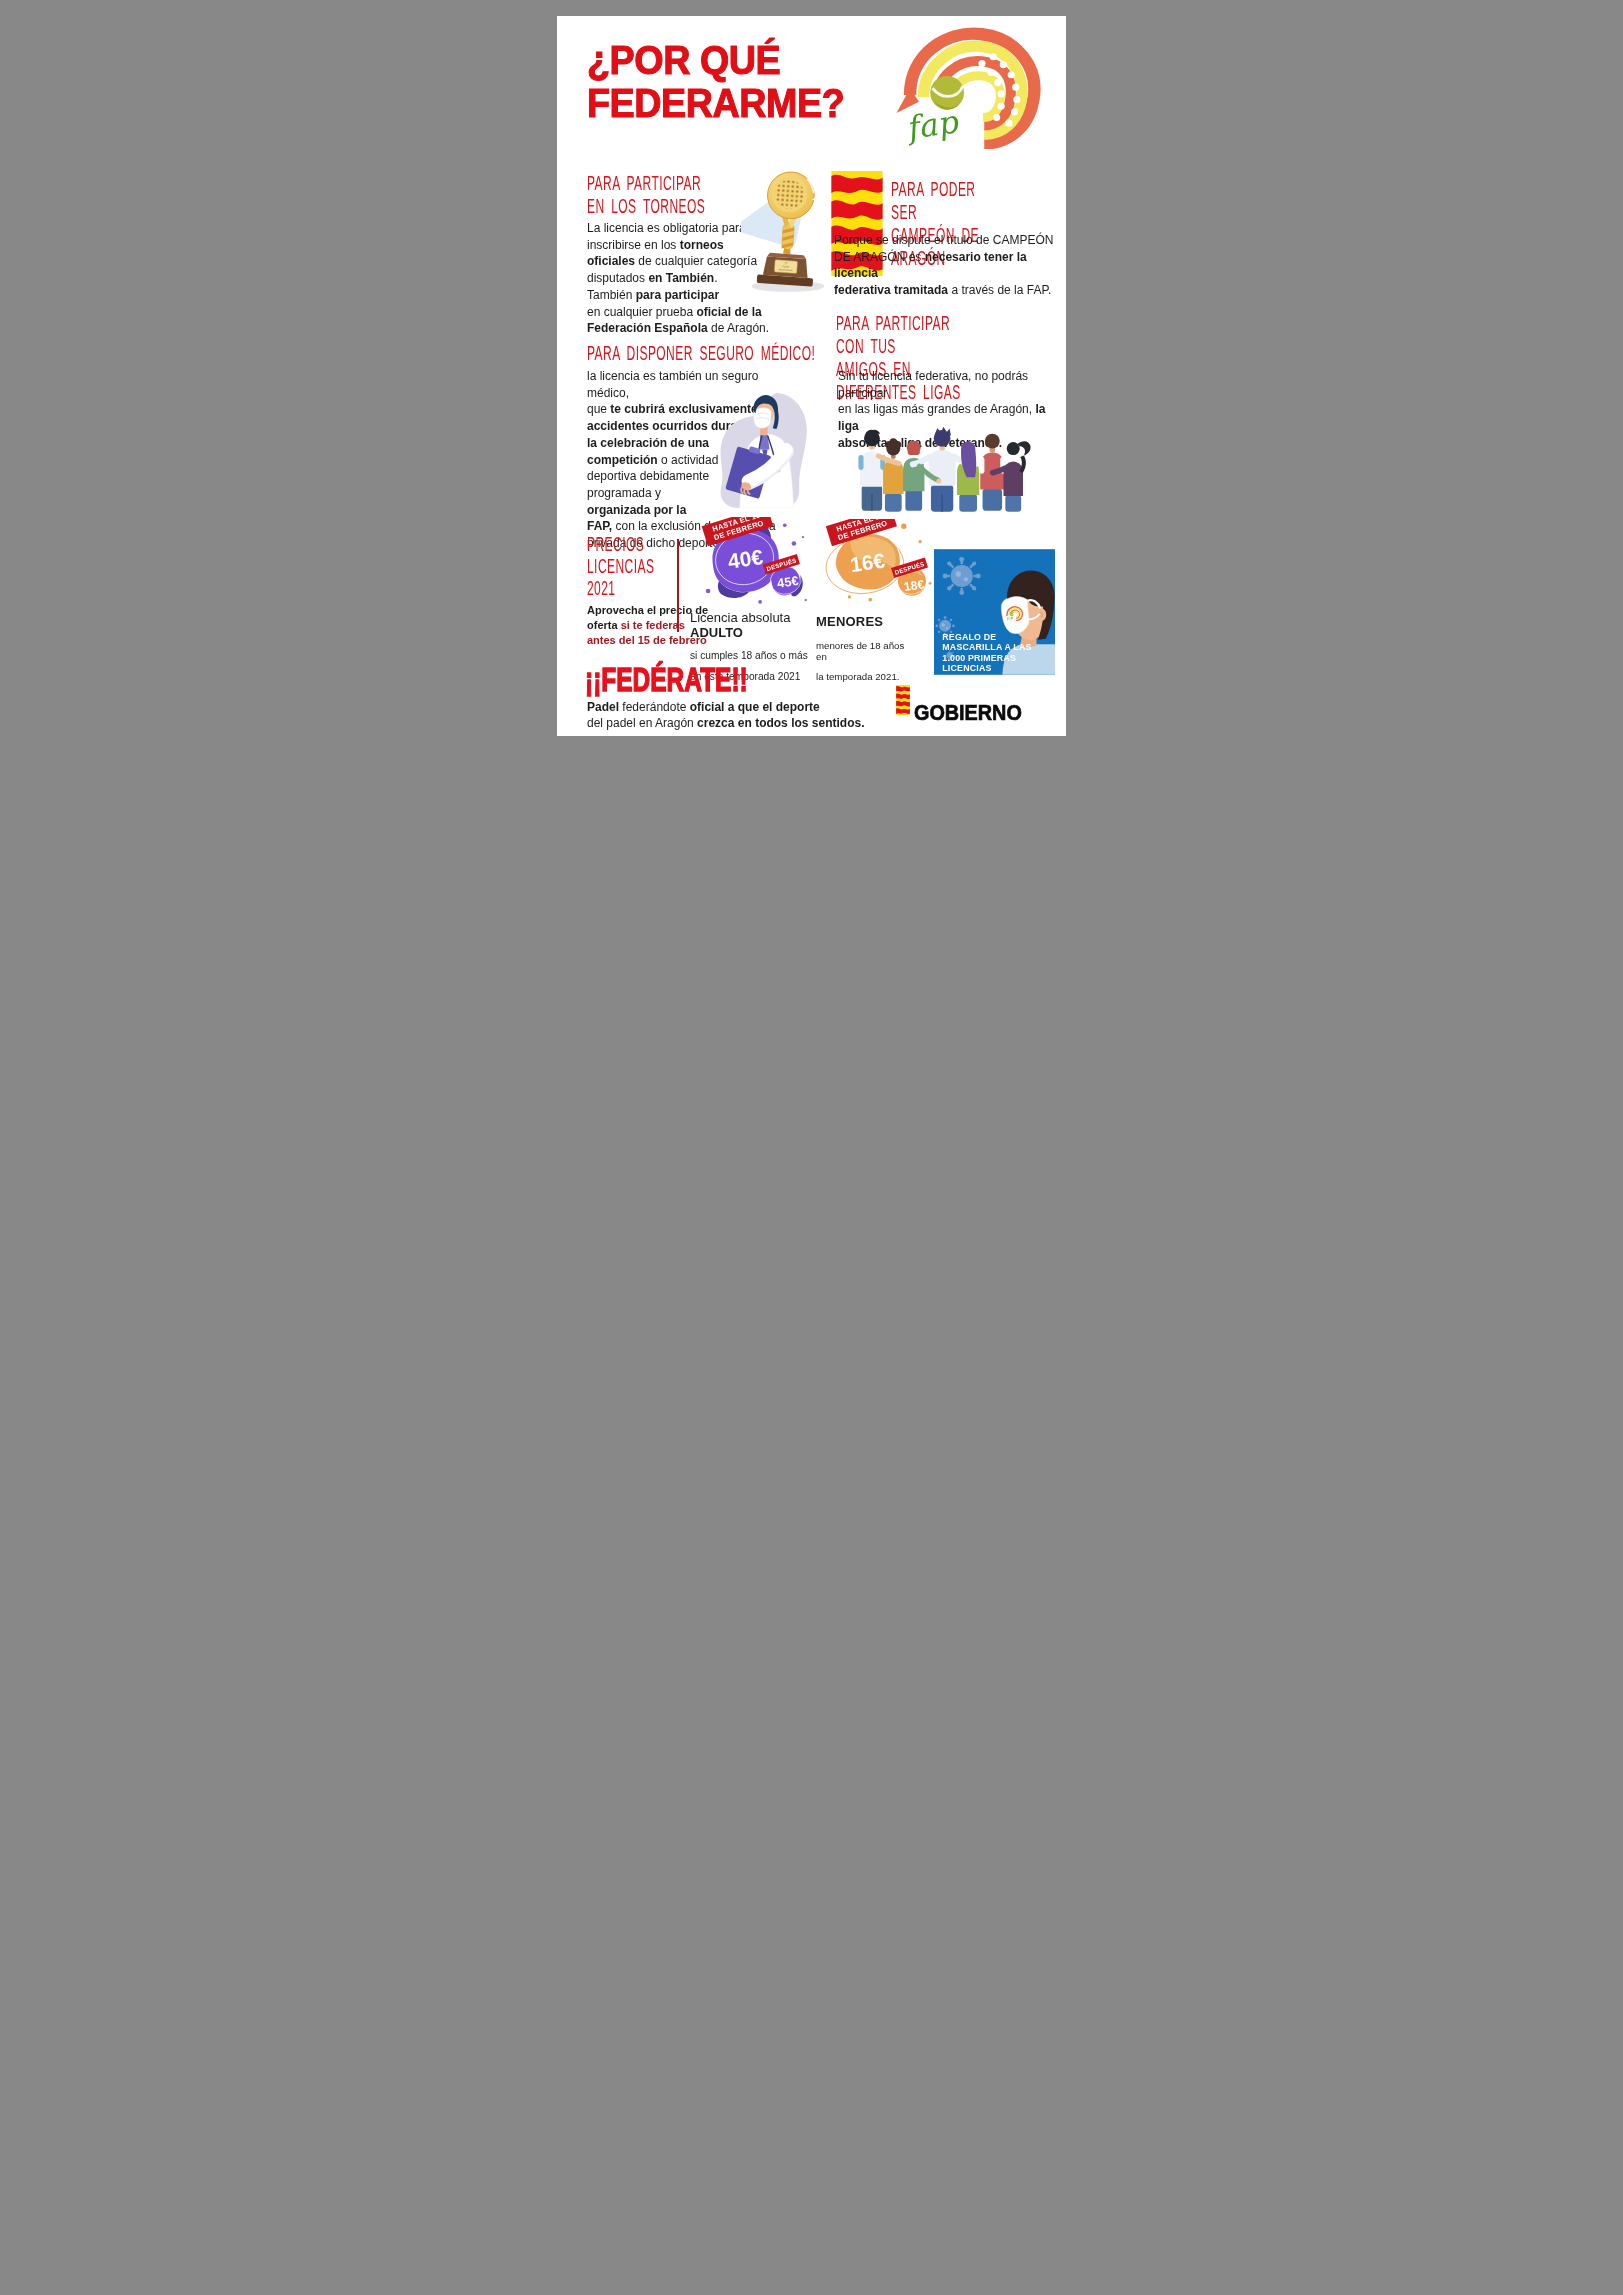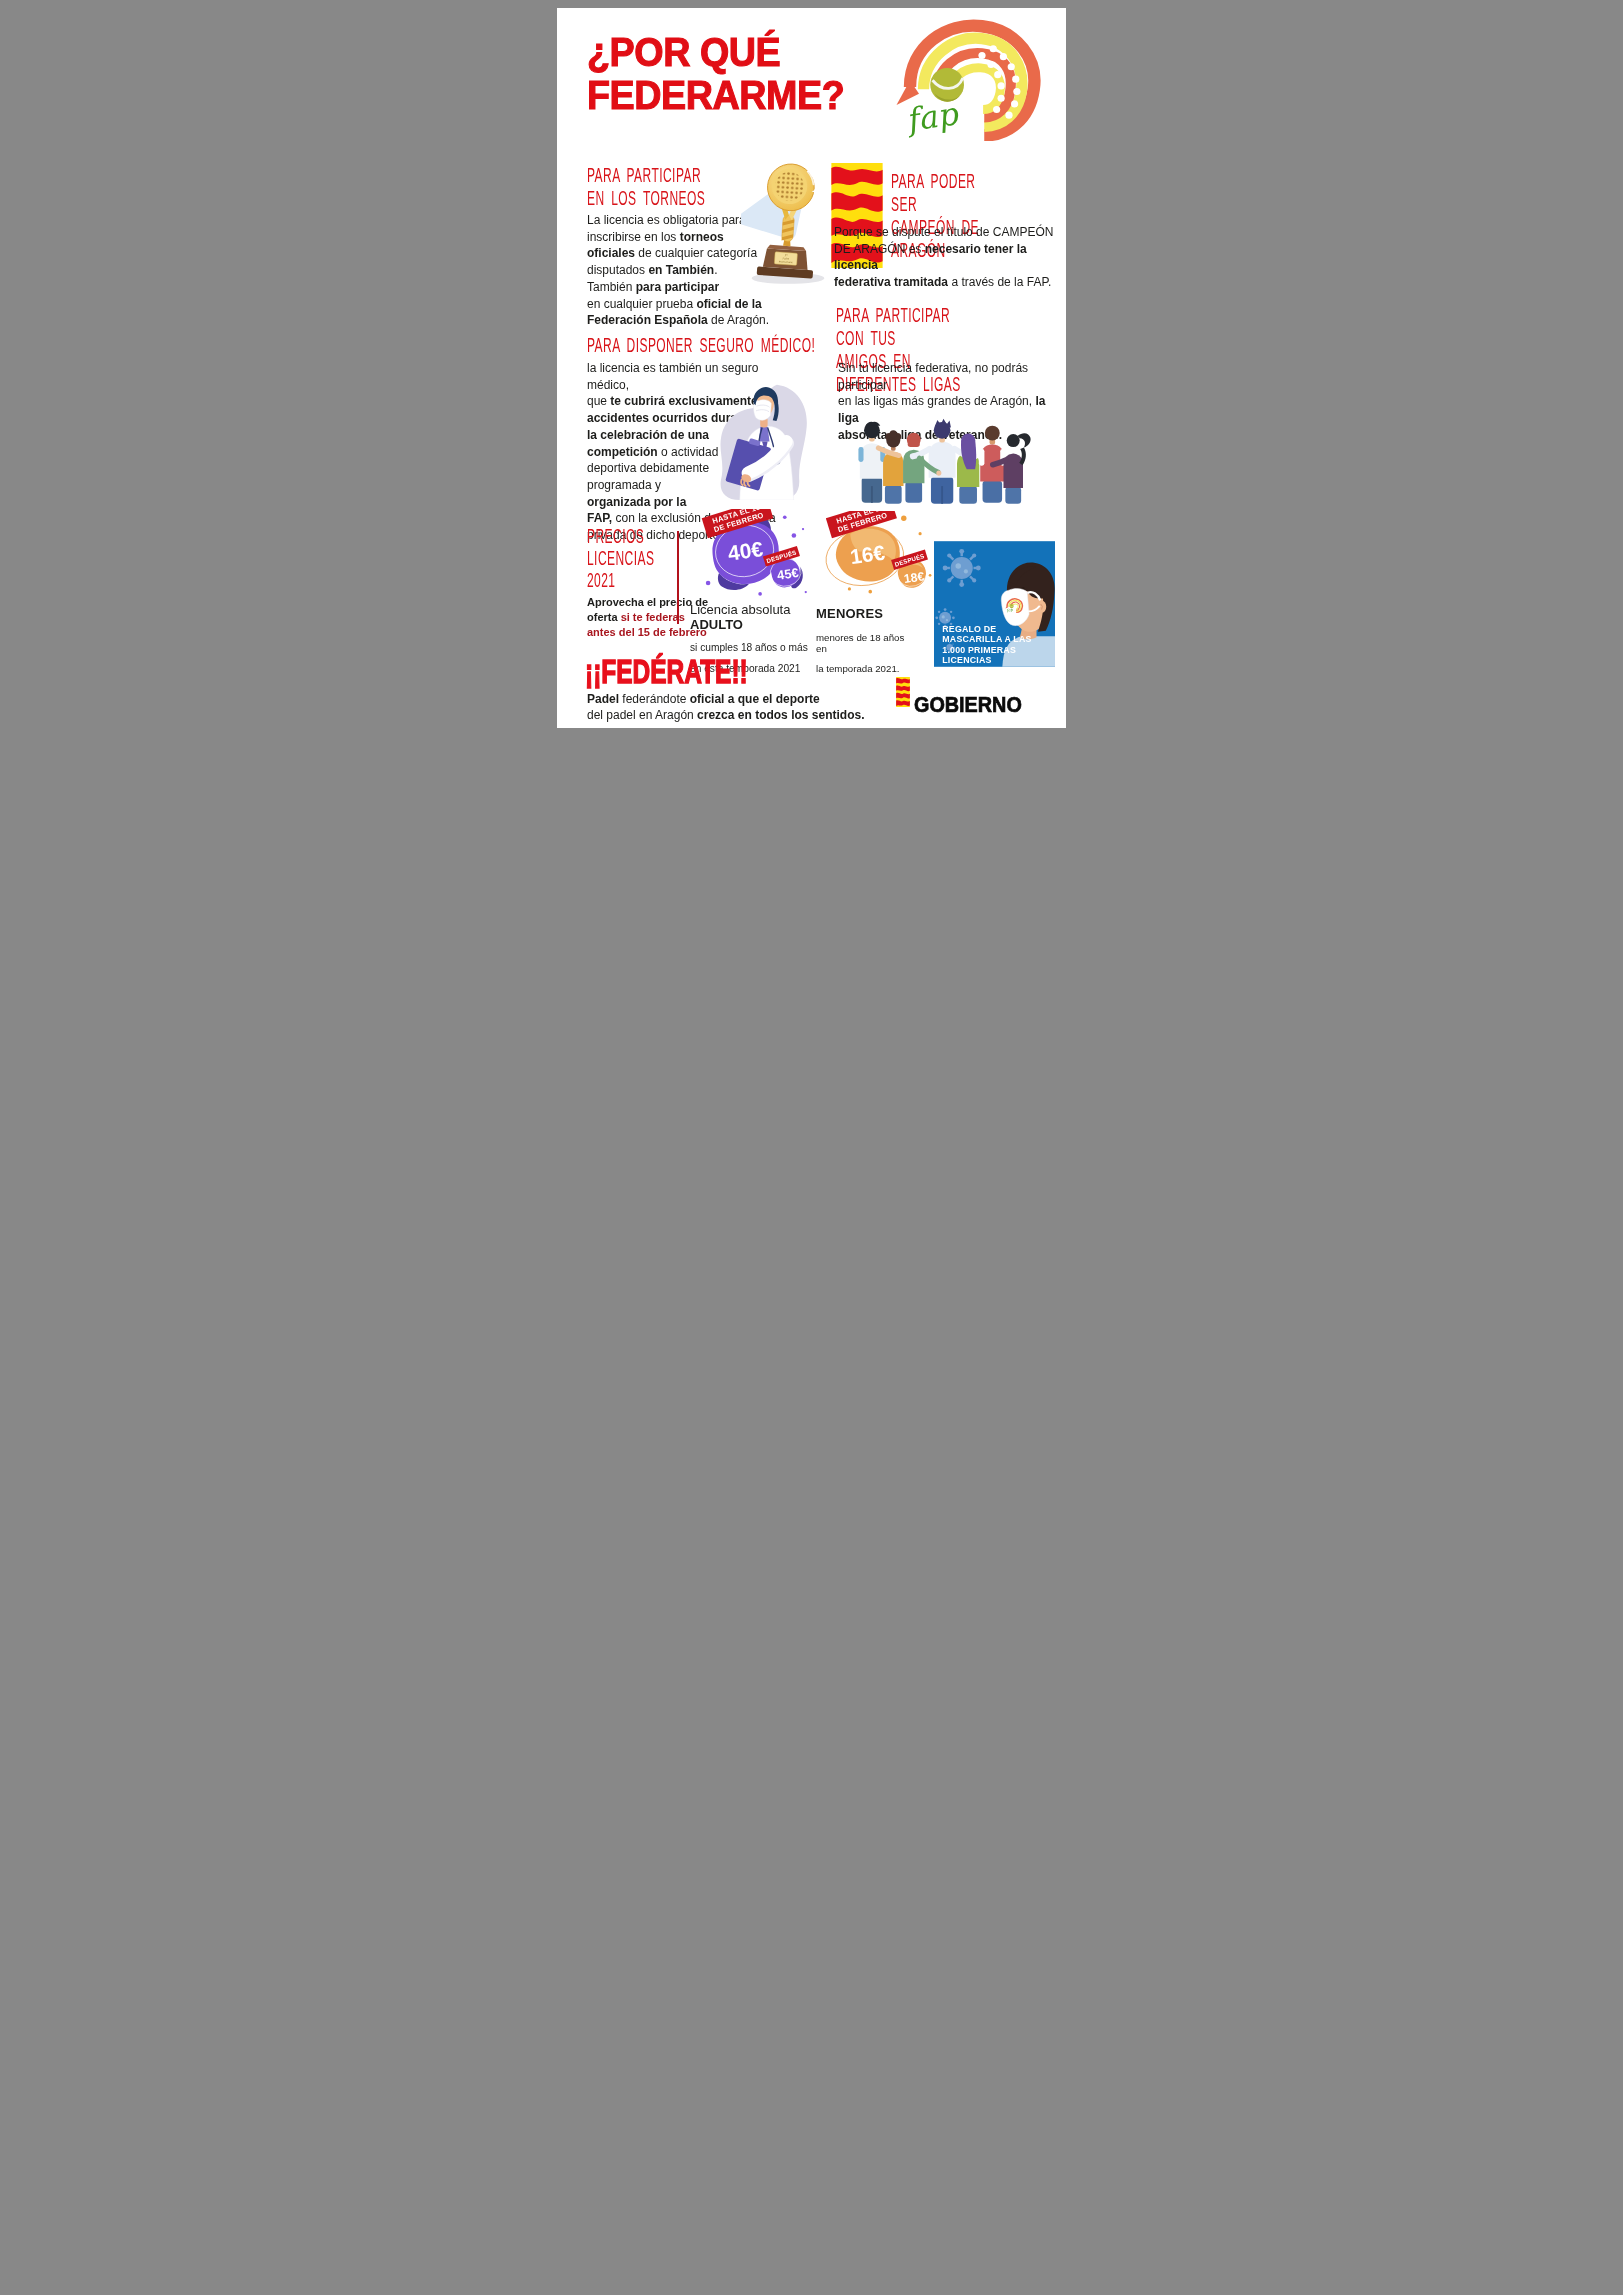--- a/index.html
+++ b/index.html
@@ -1,16 +1,16 @@
 <!DOCTYPE html>
 <html style="font-size:7.4px"><head>
 <meta charset="utf-8">
 <style>
   html,body{margin:0;padding:0;background:#888;}
-  .page{position:relative;width:509px;height:720px;background:#ffffff;margin:8px auto;
+  .page{position:relative;width:509px;height:720px;background:#ffffff;margin:16px auto;
         font-family:"Liberation Sans",sans-serif;overflow:hidden;color:#1d1d1b;}
   .abs{position:absolute;}
   .b{font-weight:700;}
   .dr{color:#a8161f;}
   .title{left:30px;top:23px;font-size:41px;line-height:43px;font-weight:700;color:#e10e15;
          -webkit-text-stroke:1.1px #e10e15;letter-spacing:-0.5px;white-space:pre-line;
          transform:scaleX(.92);transform-origin:left top;}
   .rhead{color:#d8141a;font-size:19.4px;line-height:23px;font-weight:400;letter-spacing:0.7px;
          word-spacing:4.6px;white-space:pre-line;transform:scaleX(.62);transform-origin:left top;}
   .body{font-size:12px;line-height:16.7px;white-space:pre-line;}

